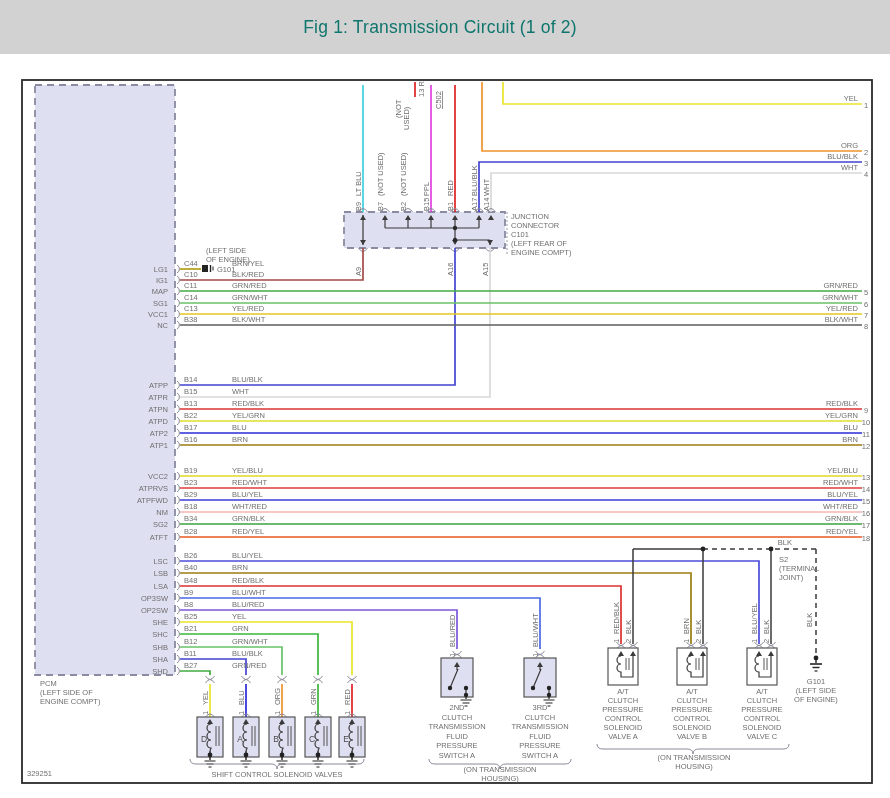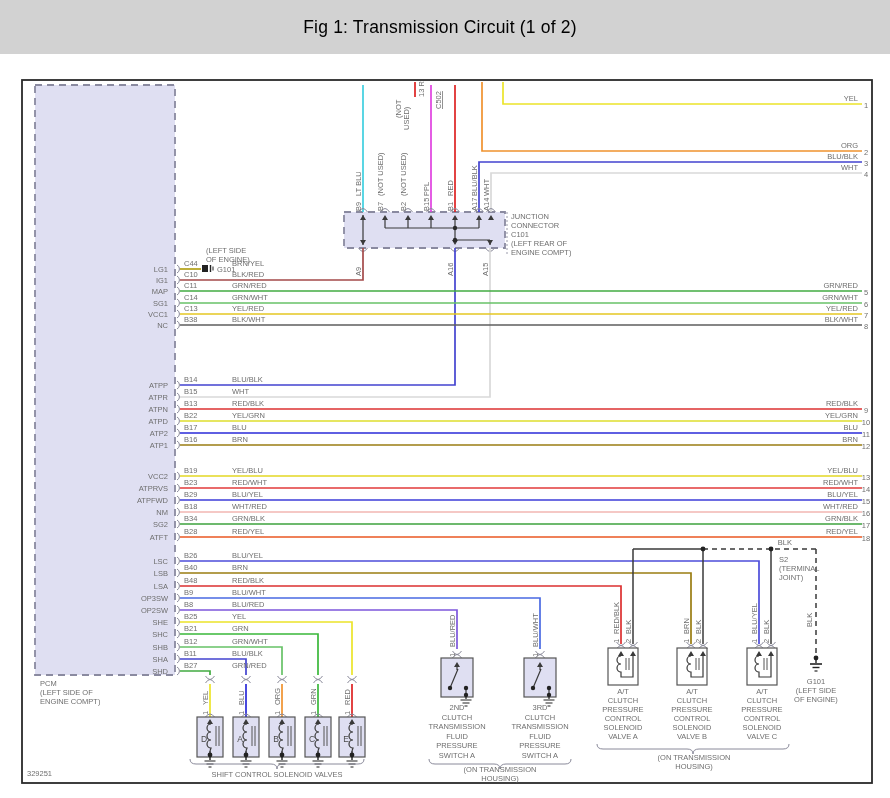--- a/index.html
+++ b/index.html
@@ -1,20 +1,20 @@
 <!DOCTYPE html>
 <html><head>
 <meta charset="utf-8">
 <style>
   html,body{margin:0;padding:0;background:#fff;}
   #page{position:relative;width:890px;height:798px;background:#fff;overflow:hidden;
         font-family:"Liberation Sans", sans-serif;}
   #titlebar{position:absolute;left:0;top:0;width:890px;height:54px;background:#d2d2d2;
             display:flex;align-items:center;justify-content:center;}
-  #titlebar span{font-size:17.5px;color:#000000;letter-spacing:.2px;padding-right:10px;}
+  #titlebar span{font-size:17.5px;color:#0f766e;letter-spacing:.2px;padding-right:10px;}
   svg{position:absolute;left:0;top:0;}
   svg text{font-family:"Liberation Sans", sans-serif;font-size:7.5px;fill:#6e6e6e;}
   text.sig{text-anchor:end;}
   text.mid{text-anchor:middle;}
   text.rnum{text-anchor:middle;fill:#6e6e6e;}
   text.letter{font-size:8.5px;fill:#4a4a4a;text-anchor:middle;}
   .w{fill:none;stroke-width:1.7;}
   .thin{fill:none;stroke:#8a8a9a;stroke-width:1;}
   .int{fill:none;stroke:#3a3a3a;stroke-width:1.2;}
   .blk{fill:none;stroke:#3a3a3a;stroke-width:1.5;}

